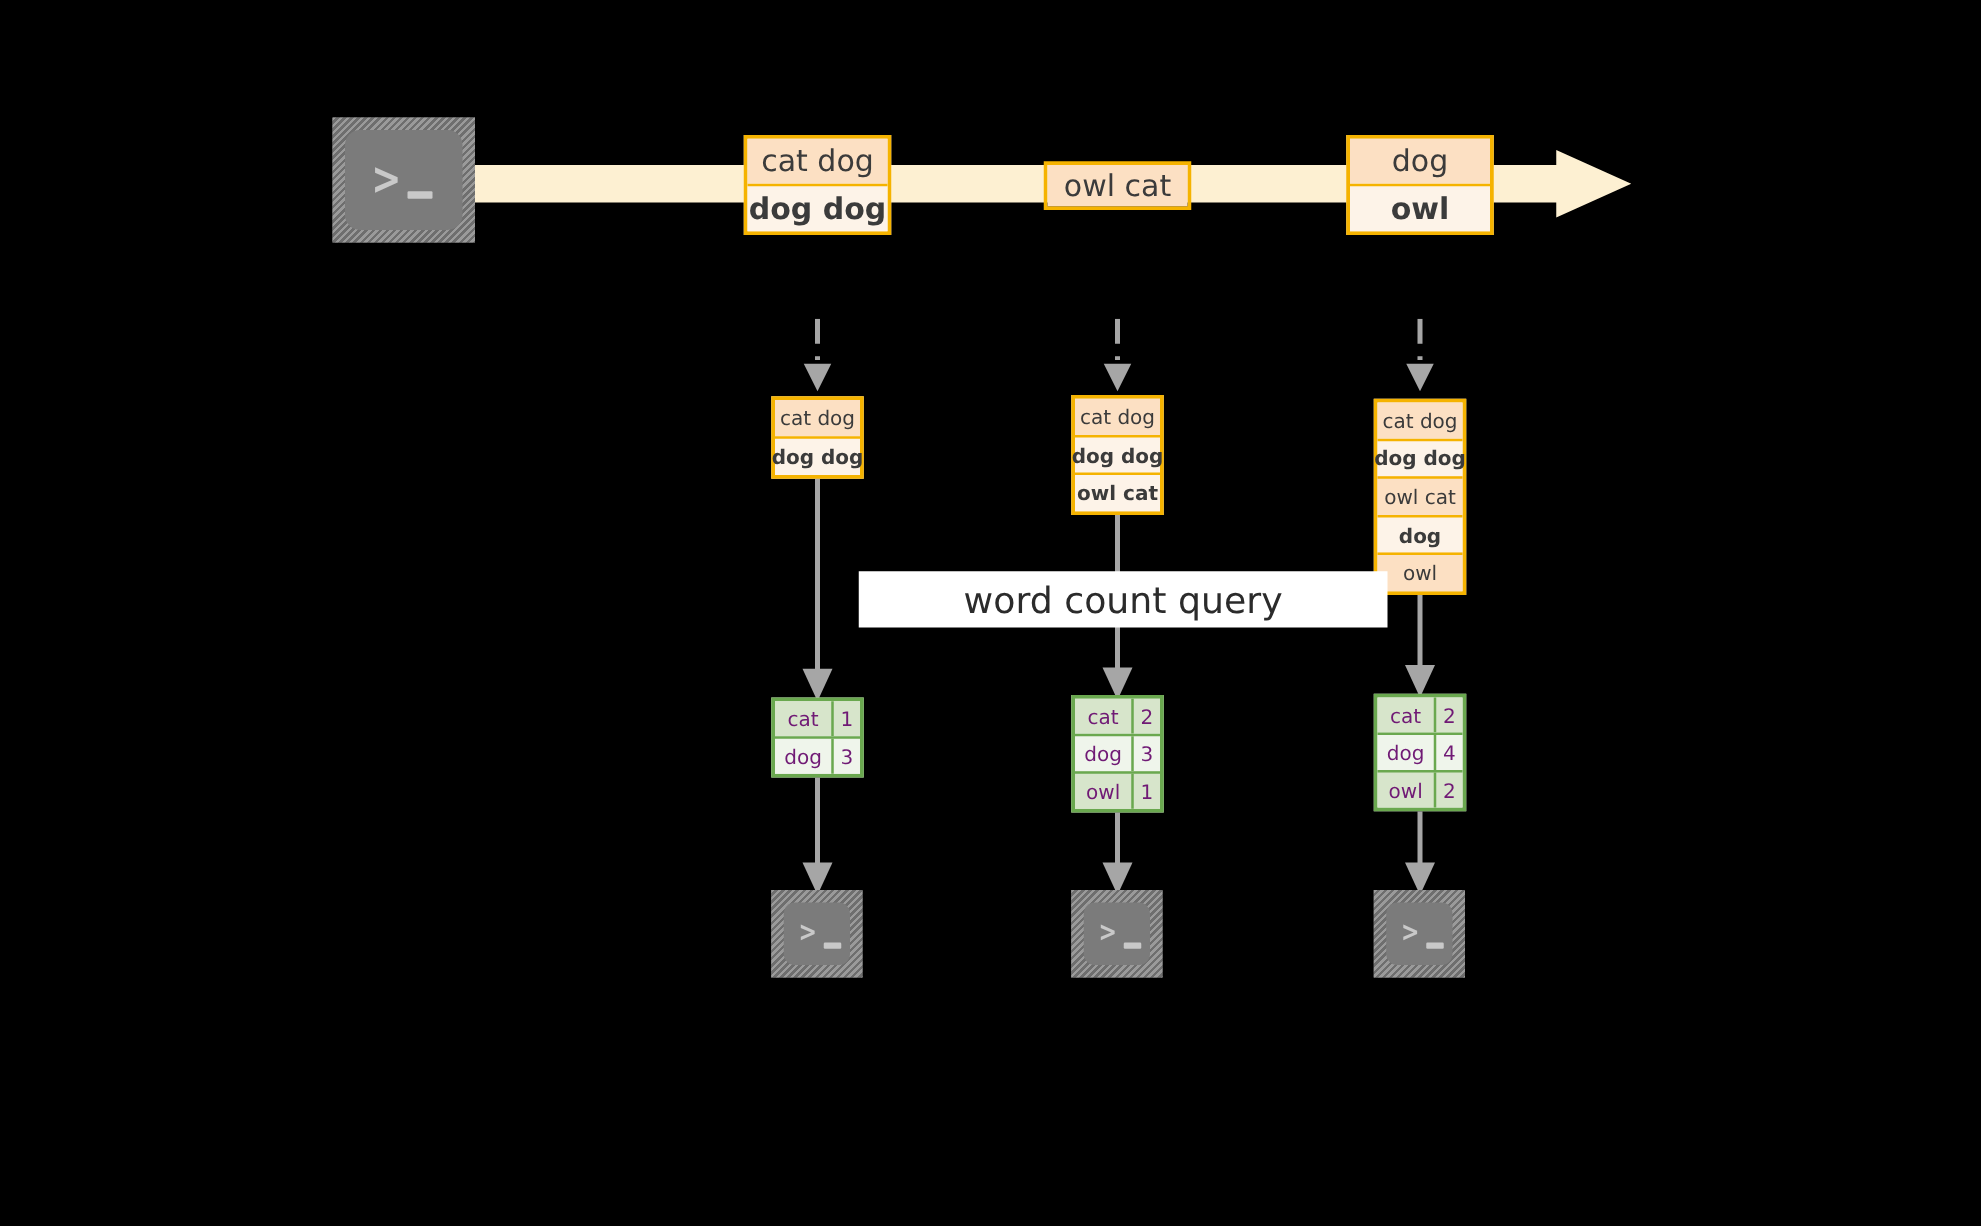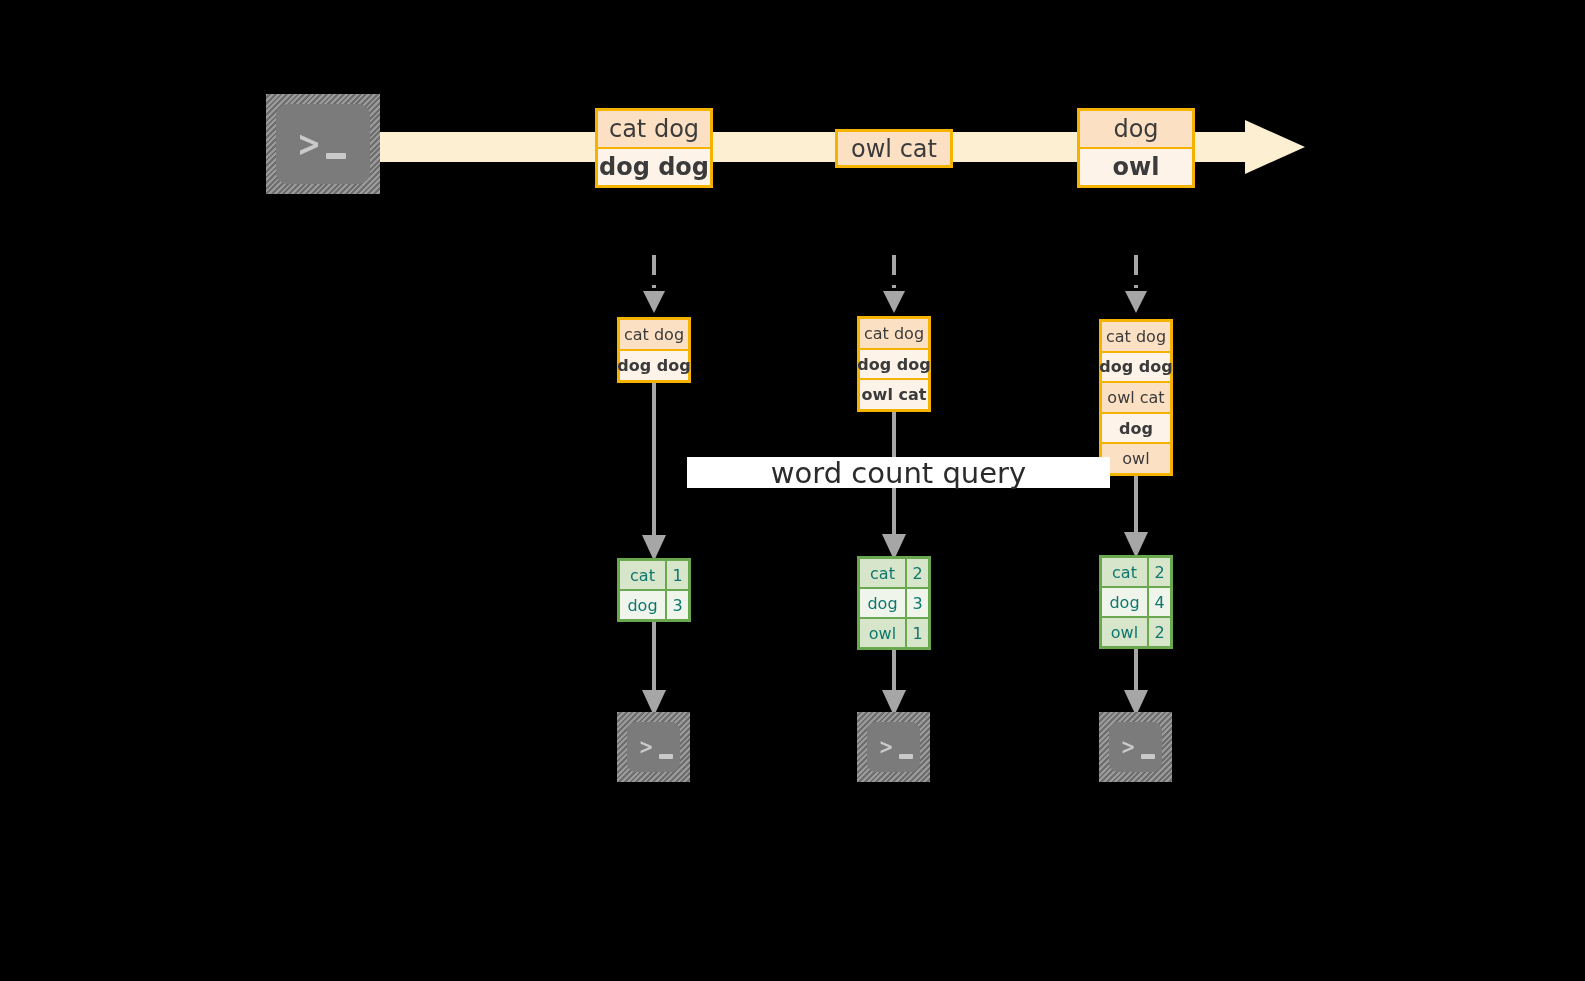--- a/index.html
+++ b/index.html
@@ -95,21 +95,21 @@
     box-sizing: border-box;
   }
   .table .trow + .trow { border-top: 2px solid #6aa84f; }
   .table .trow.dark  { background: #d7e5cb; }
   .table .trow.light { background: #eff5eb; }
   .table .tcell {
     display: flex;
     align-items: center;
     justify-content: center;
     font-size: 16px;
-    color: #0f766e;
+    color: #701a75;
     box-sizing: border-box;
   }
   .table .tcell.key { flex: 0 0 45px; }
   .table .tcell.val { flex: 1 1 auto; border-left: 2px solid #6aa84f; }
 
   
   .conn { position: absolute; }
 
   
   .banner {
@@ -272,17 +272,17 @@
     <polygon points="16,67 4,41 28,41" fill="#a6a6a6"></polygon>
   </svg>
 
   <div class="terminal small" style="left:1099px; top:712px; width:73px; height:70px;">
     <div class="inner">
       <span class="prompt-chevron" style="left:10px; top:14px; font-size:22px;">&gt;</span>
       <span class="prompt-underscore" style="left:32px; top:32px; width:14px; height:5px;"></span>
     </div>
   </div>
 
-  <div class="banner" style="left:687px; top:457px; width:423px; height:31px;">
+  <div class="banner" style="left:687px; top:457px; width:423px; height:45px;">
     <span>word count query</span>
   </div>
 
 </div>
 
 </body></html>

